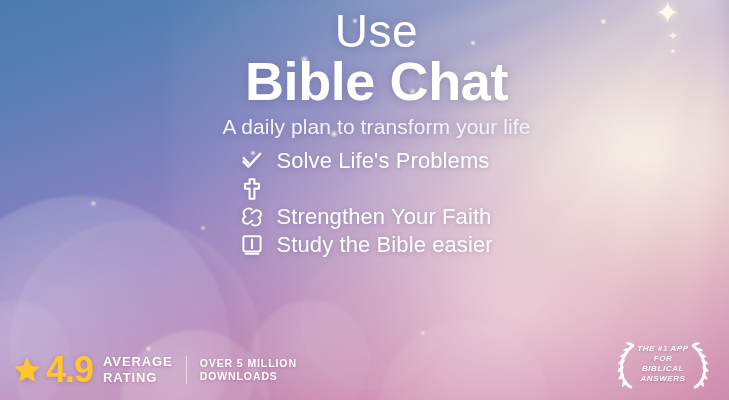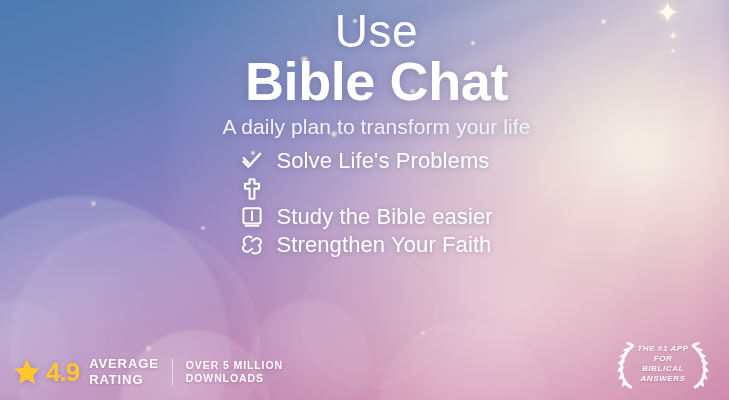--- a/index.html
+++ b/index.html
@@ -200,21 +200,21 @@
     z-index: 6;
   }
   .star-icon {
     width: 30px;
     height: 30px;
     flex: 0 0 30px;
     margin-right: 4px;
     filter: drop-shadow(0 1px 3px rgba(120,50,90,0.35));
   }
   .rating-value {
-    font-size: 26px;
+    font-size: 36px;
     font-weight: bold;
     color: #FFC62E;
     letter-spacing: -1px;
     line-height: 1;
     text-shadow: 0 1px 4px rgba(130,55,95,0.30);
   }
   .rating-caption {
     margin-left: 10px;
     font-size: 13px;
     font-weight: bold;
@@ -332,41 +332,41 @@
     <div class="feature">
       <span class="feature-icon">
         <svg width="22" height="24" viewBox="0 0 22 24" fill="none" stroke="#ffffff" stroke-width="2.1" stroke-linejoin="round">
           <path d="M8.6 2.2 h4.8 v4.6 h4.6 v4.8 h-4.6 v10.2 h-4.8 v-10.2 h-4.6 v-4.8 h4.6 z"></path>
         </svg>
       </span>
     </div>
 
     <div class="feature">
       <span class="feature-icon">
-        <svg width="24" height="24" viewBox="0 0 24 24" fill="none" stroke="#ffffff" stroke-width="2" stroke-linecap="round" stroke-linejoin="round">
-          <rect x="3.4" y="3.2" width="17.2" height="15.2" rx="1.8"></rect>
-          <path d="M12 6.6 v8.6"></path>
-          <path d="M5.6 20.8 h12.8"></path>
-        </svg>
-      </span>
-      <span class="feature-label">Study the Bible easier</span>
-    </div>
-
-    <div class="feature">
-      <span class="feature-icon">
         <svg width="24" height="24" viewBox="0 0 24 24" fill="none" stroke="#ffffff" stroke-width="1.9" stroke-linecap="round" stroke-linejoin="round">
           <path d="M11.6 4.4 C9.3 3.0 6.2 3.4 4.6 5.4 C3.0 7.4 3.4 10.2 5.3 11.6
                    C3.2 12.4 2.4 15.0 3.6 16.9 C4.8 18.8 7.4 19.3 9.2 18.0
                    L12.2 15.8"></path>
           <path d="M12.4 19.6 C14.7 21.0 17.8 20.6 19.4 18.6 C21.0 16.6 20.6 13.8 18.7 12.4
                    C20.8 11.6 21.6 9.0 20.4 7.1 C19.2 5.2 16.6 4.7 14.8 6.0
                    L11.8 8.2"></path>
         </svg>
       </span>
       <span class="feature-label">Strengthen Your Faith</span>
+    </div>
+
+    <div class="feature">
+      <span class="feature-icon">
+        <svg width="24" height="24" viewBox="0 0 24 24" fill="none" stroke="#ffffff" stroke-width="2" stroke-linecap="round" stroke-linejoin="round">
+          <rect x="3.4" y="3.2" width="17.2" height="15.2" rx="1.8"></rect>
+          <path d="M12 6.6 v8.6"></path>
+          <path d="M5.6 20.8 h12.8"></path>
+        </svg>
+      </span>
+      <span class="feature-label">Study the Bible easier</span>
     </div>
 
   </div>
 
   <div class="rating-block">
     <span class="star-icon">
       <svg width="30" height="30" viewBox="0 0 24 24" fill="#FFC62E">
         <path d="M12 1.9 l3.1 6.6 7.0 .9 -5.2 4.9 1.4 7.0 -6.3 -3.5 -6.3 3.5 1.4 -7.0 -5.2 -4.9 7.0 -.9 z"></path>
       </svg>
     </span>

